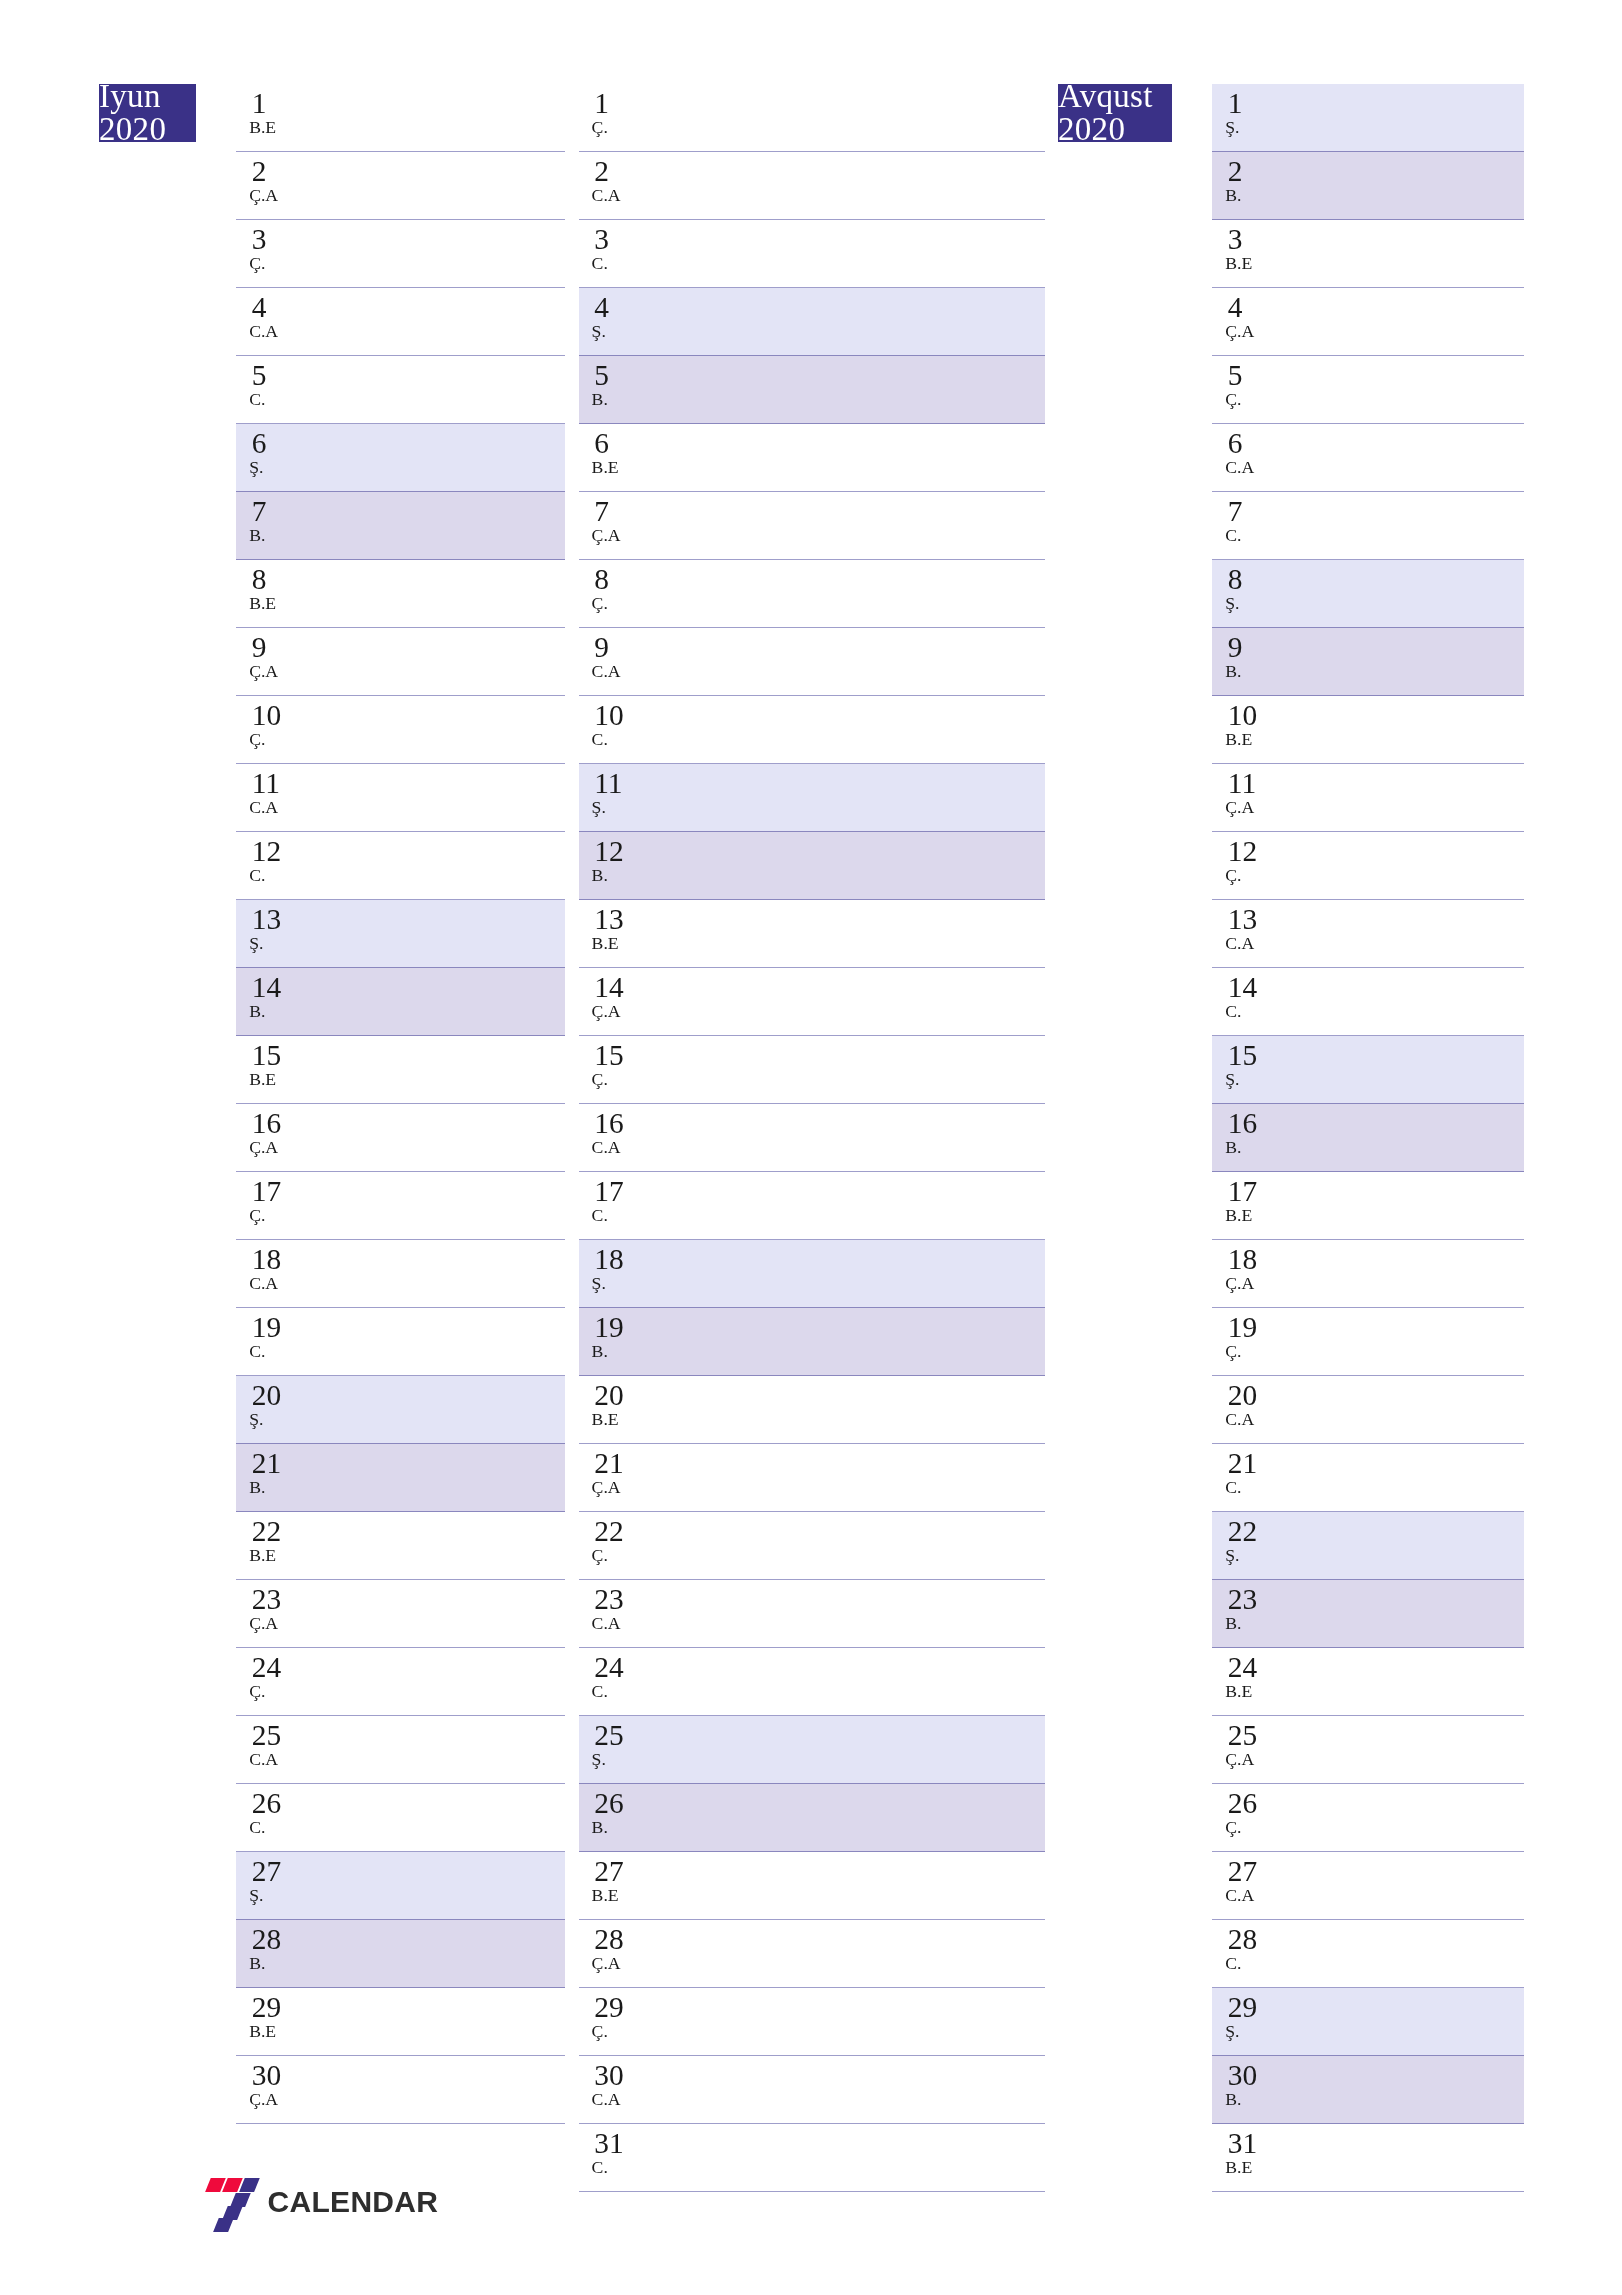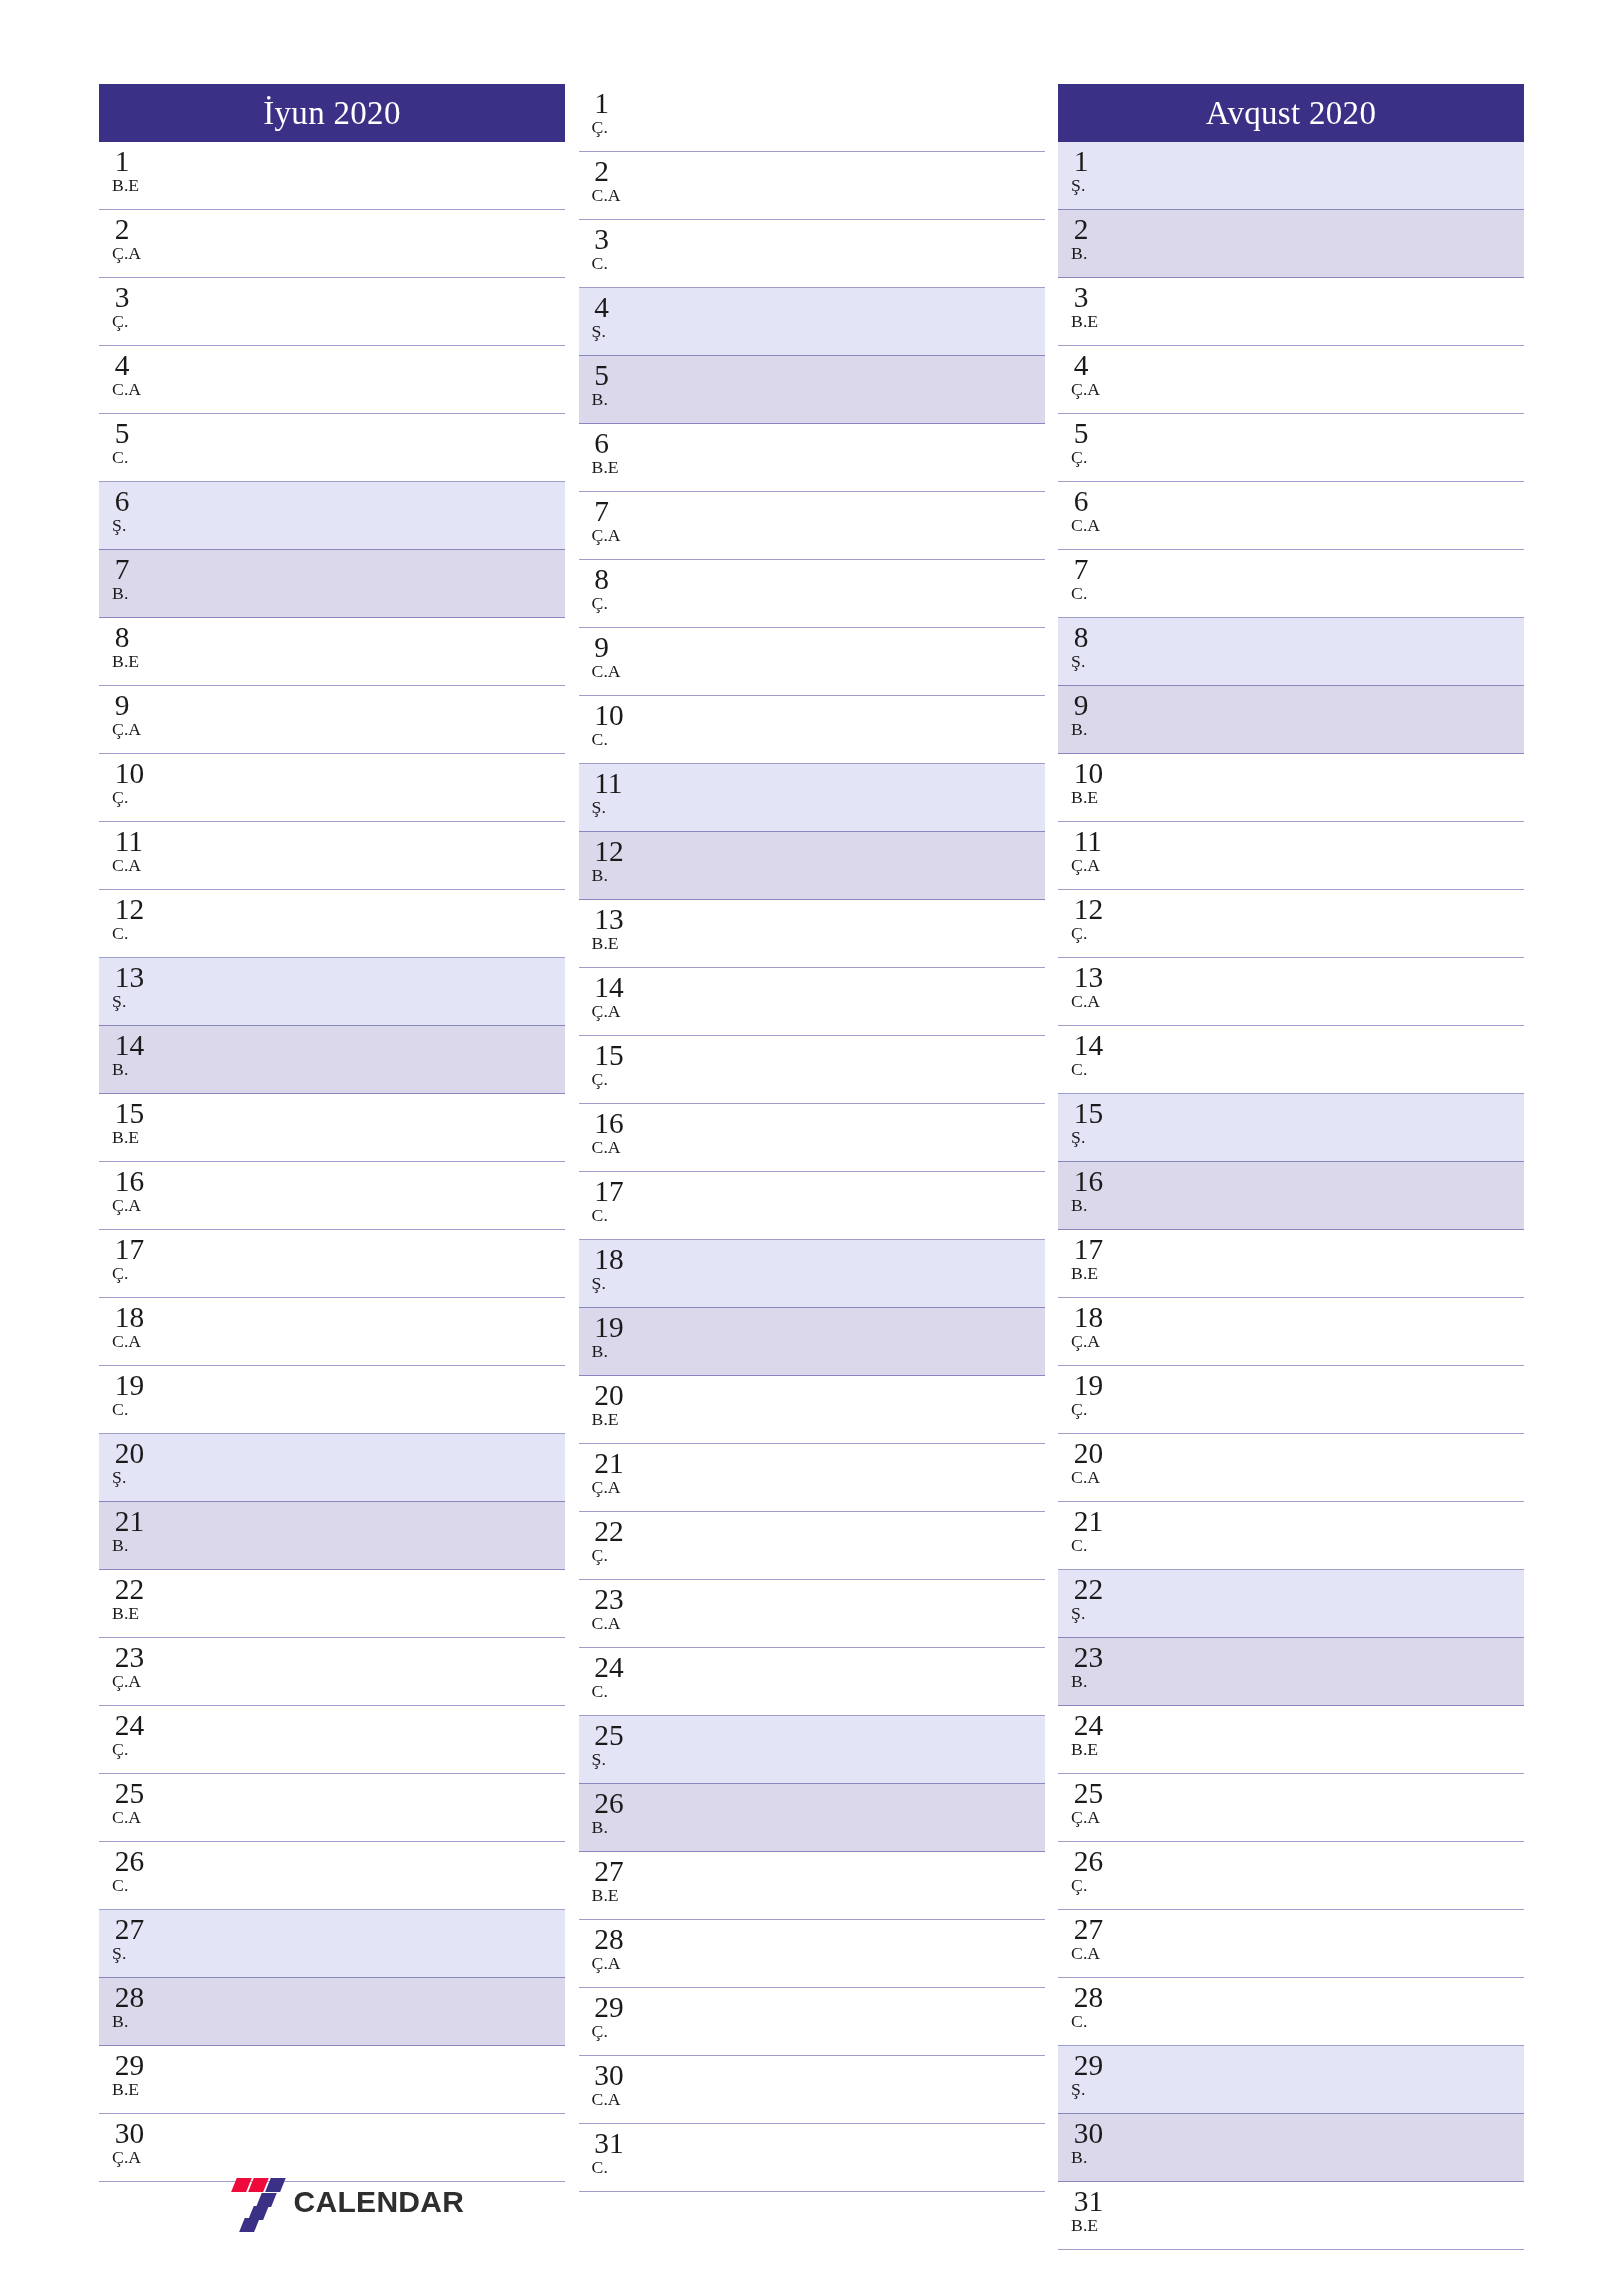--- a/index.html
+++ b/index.html
@@ -16,21 +16,22 @@
     background:#ffffff;
     padding:84px 99px 0 99px;
     display:flex;
     justify-content:space-between;
     align-items:flex-start;
   }
 
   .month-col {
     width:466px;
     display:flex;
-    flex-direction:column;
+    flex-direction:row;
+    gap:40px;
   }
 
   .month-header {
     height:58px;
     background:#3A3187;
     color:#ffffff;
     display:flex;
     align-items:center;
     justify-content:center;
     font-size:33px;
@@ -80,21 +81,21 @@
     font-size:17.7px;
     line-height:19.6px;
     color:#1a1a1a;
     font-weight:400;
     padding-left:1.3px;
   }
 
   
   .logo-wrap {
     position:absolute;
-    left:112px;
+    left:86px;
     bottom:68px;
     width:466px;
     display:flex;
     align-items:center;
     justify-content:center;
     gap:11.8px;
   }
   .logo-mark {
     width:56px; height:50px;
     position:relative;

